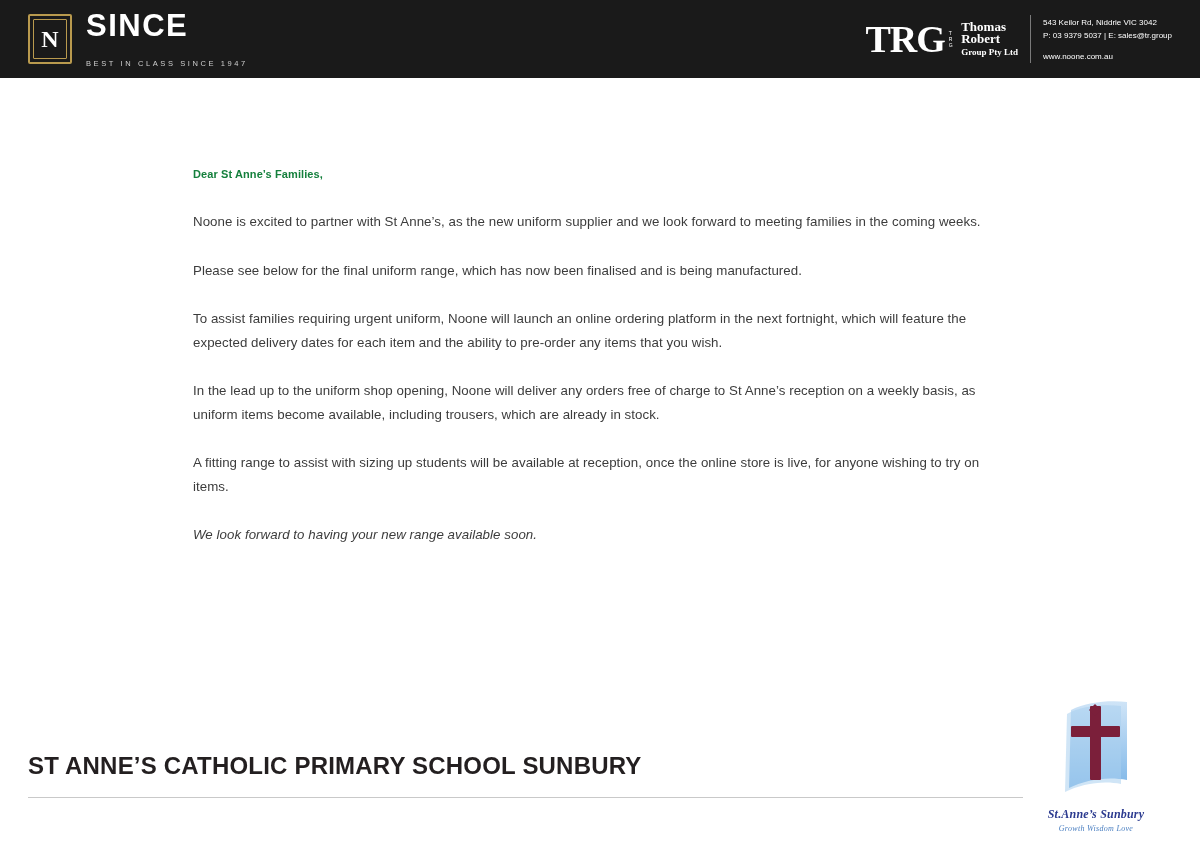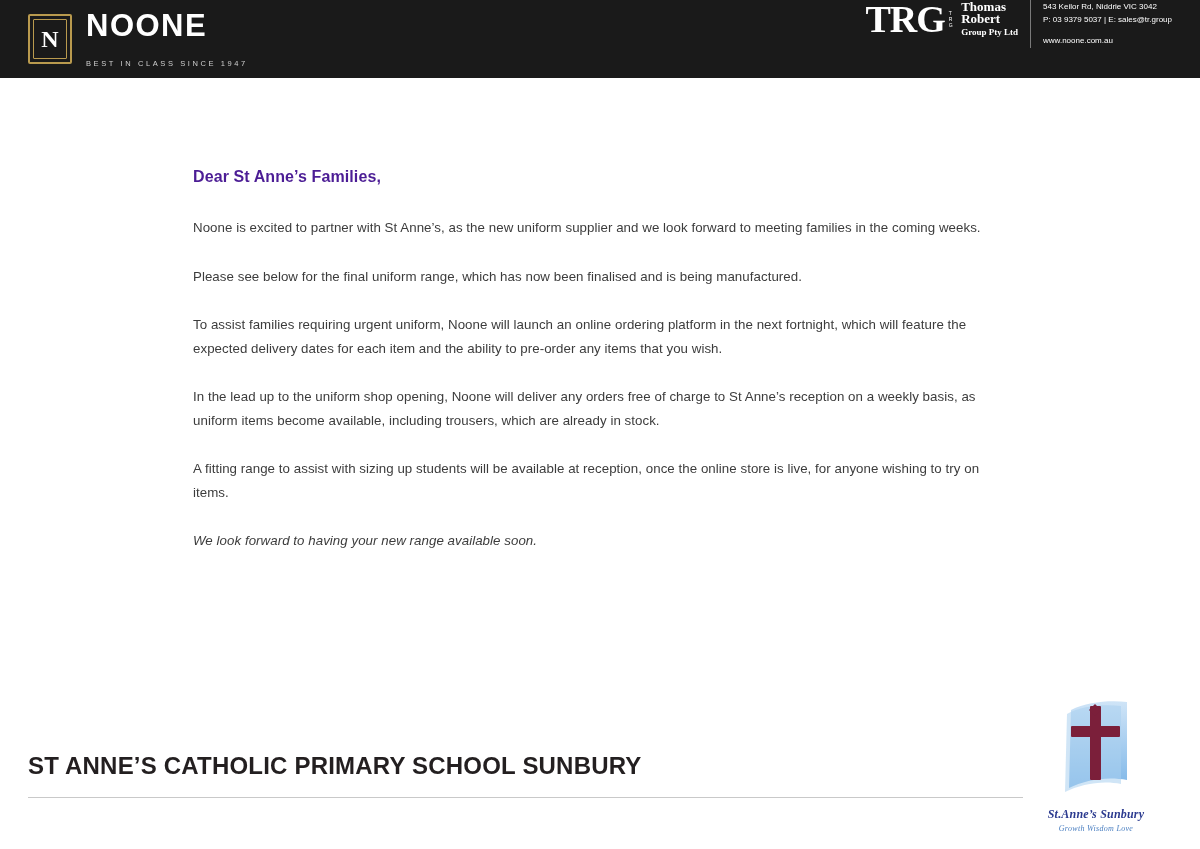--- a/index.html
+++ b/index.html
@@ -74,21 +74,21 @@
     letter-spacing: 2.6px;
     margin-top: 19px;
   }
 
   .header-right {
     position: absolute;
     right: 28px;
     top: 0;
     height: 78px;
     display: flex;
-    align-items: flex-start;
+    align-items: center;
   }
   .trg-block {
     display: flex;
     align-items: center;
   }
   .trg-mark {
     color: #ffffff;
     font-family: "Liberation Serif", serif;
     font-size: 38px;
     font-weight: bold;
@@ -143,23 +143,23 @@
   }
 
   
   .letter {
     position: absolute;
     left: 193px;
     top: 168px;
     width: 815px;
   }
   .salutation {
-    font-size: 16px;
-    font-weight: bold;
-    color: #4c1d95;
+    font-size: 11px;
+    font-weight: bold;
+    color: #15803d;
     margin: 0 0 30px 0;
     letter-spacing: 0.1px;
   }
   .letter p.body {
     font-size: 13.3px;
     line-height: 23.5px;
     color: #3c3c3c;
     margin: 0 0 25px 0;
     letter-spacing: 0.05px;
   }
@@ -219,21 +219,21 @@
 </head>
 <body>
 
 <div class="header">
 
   <div class="noone-logo">
     <div class="noone-shield">
       <span>N</span>
     </div>
     <div class="noone-wordmark">
-      <div class="brand">NOONE</div>
+      <div class="brand">SINCE</div>
       <div class="tagline">BEST IN CLASS SINCE 1947</div>
     </div>
   </div>
 
   <div class="header-right">
     <div class="trg-block">
       <div class="trg-mark">TRG</div>
       <div class="trg-side-letters">
         <span>T</span>
         <span>R</span>

